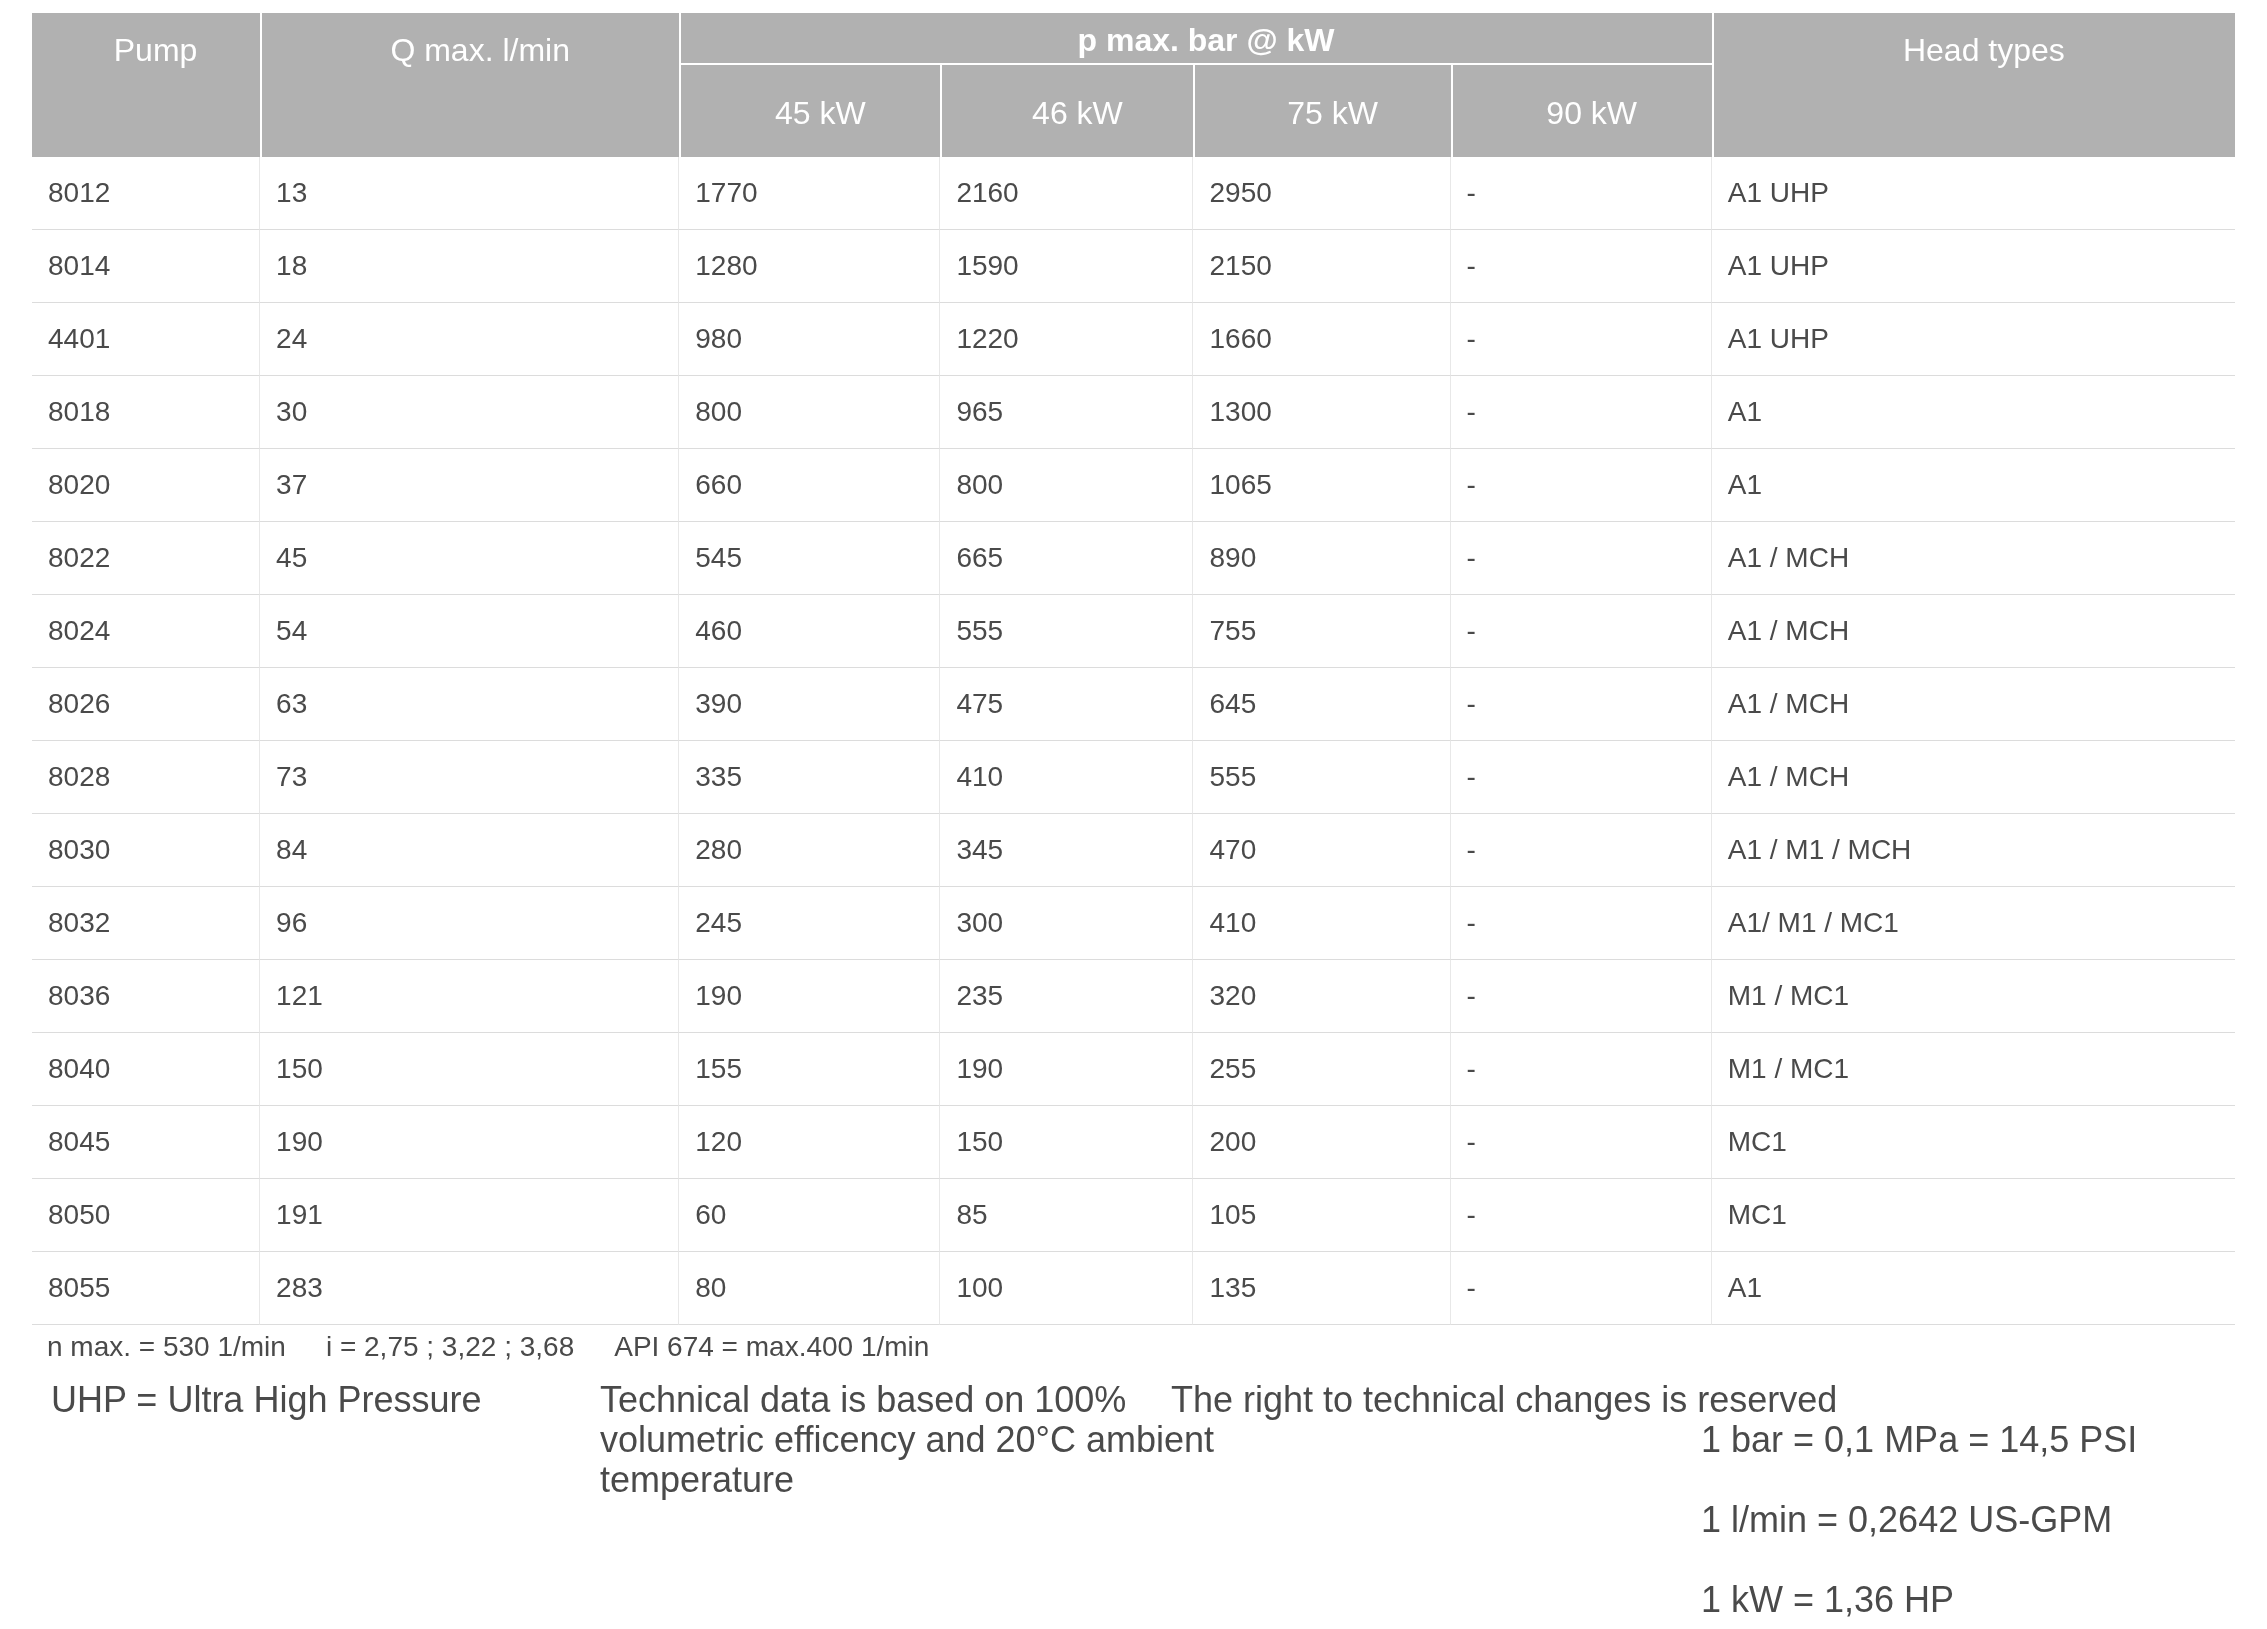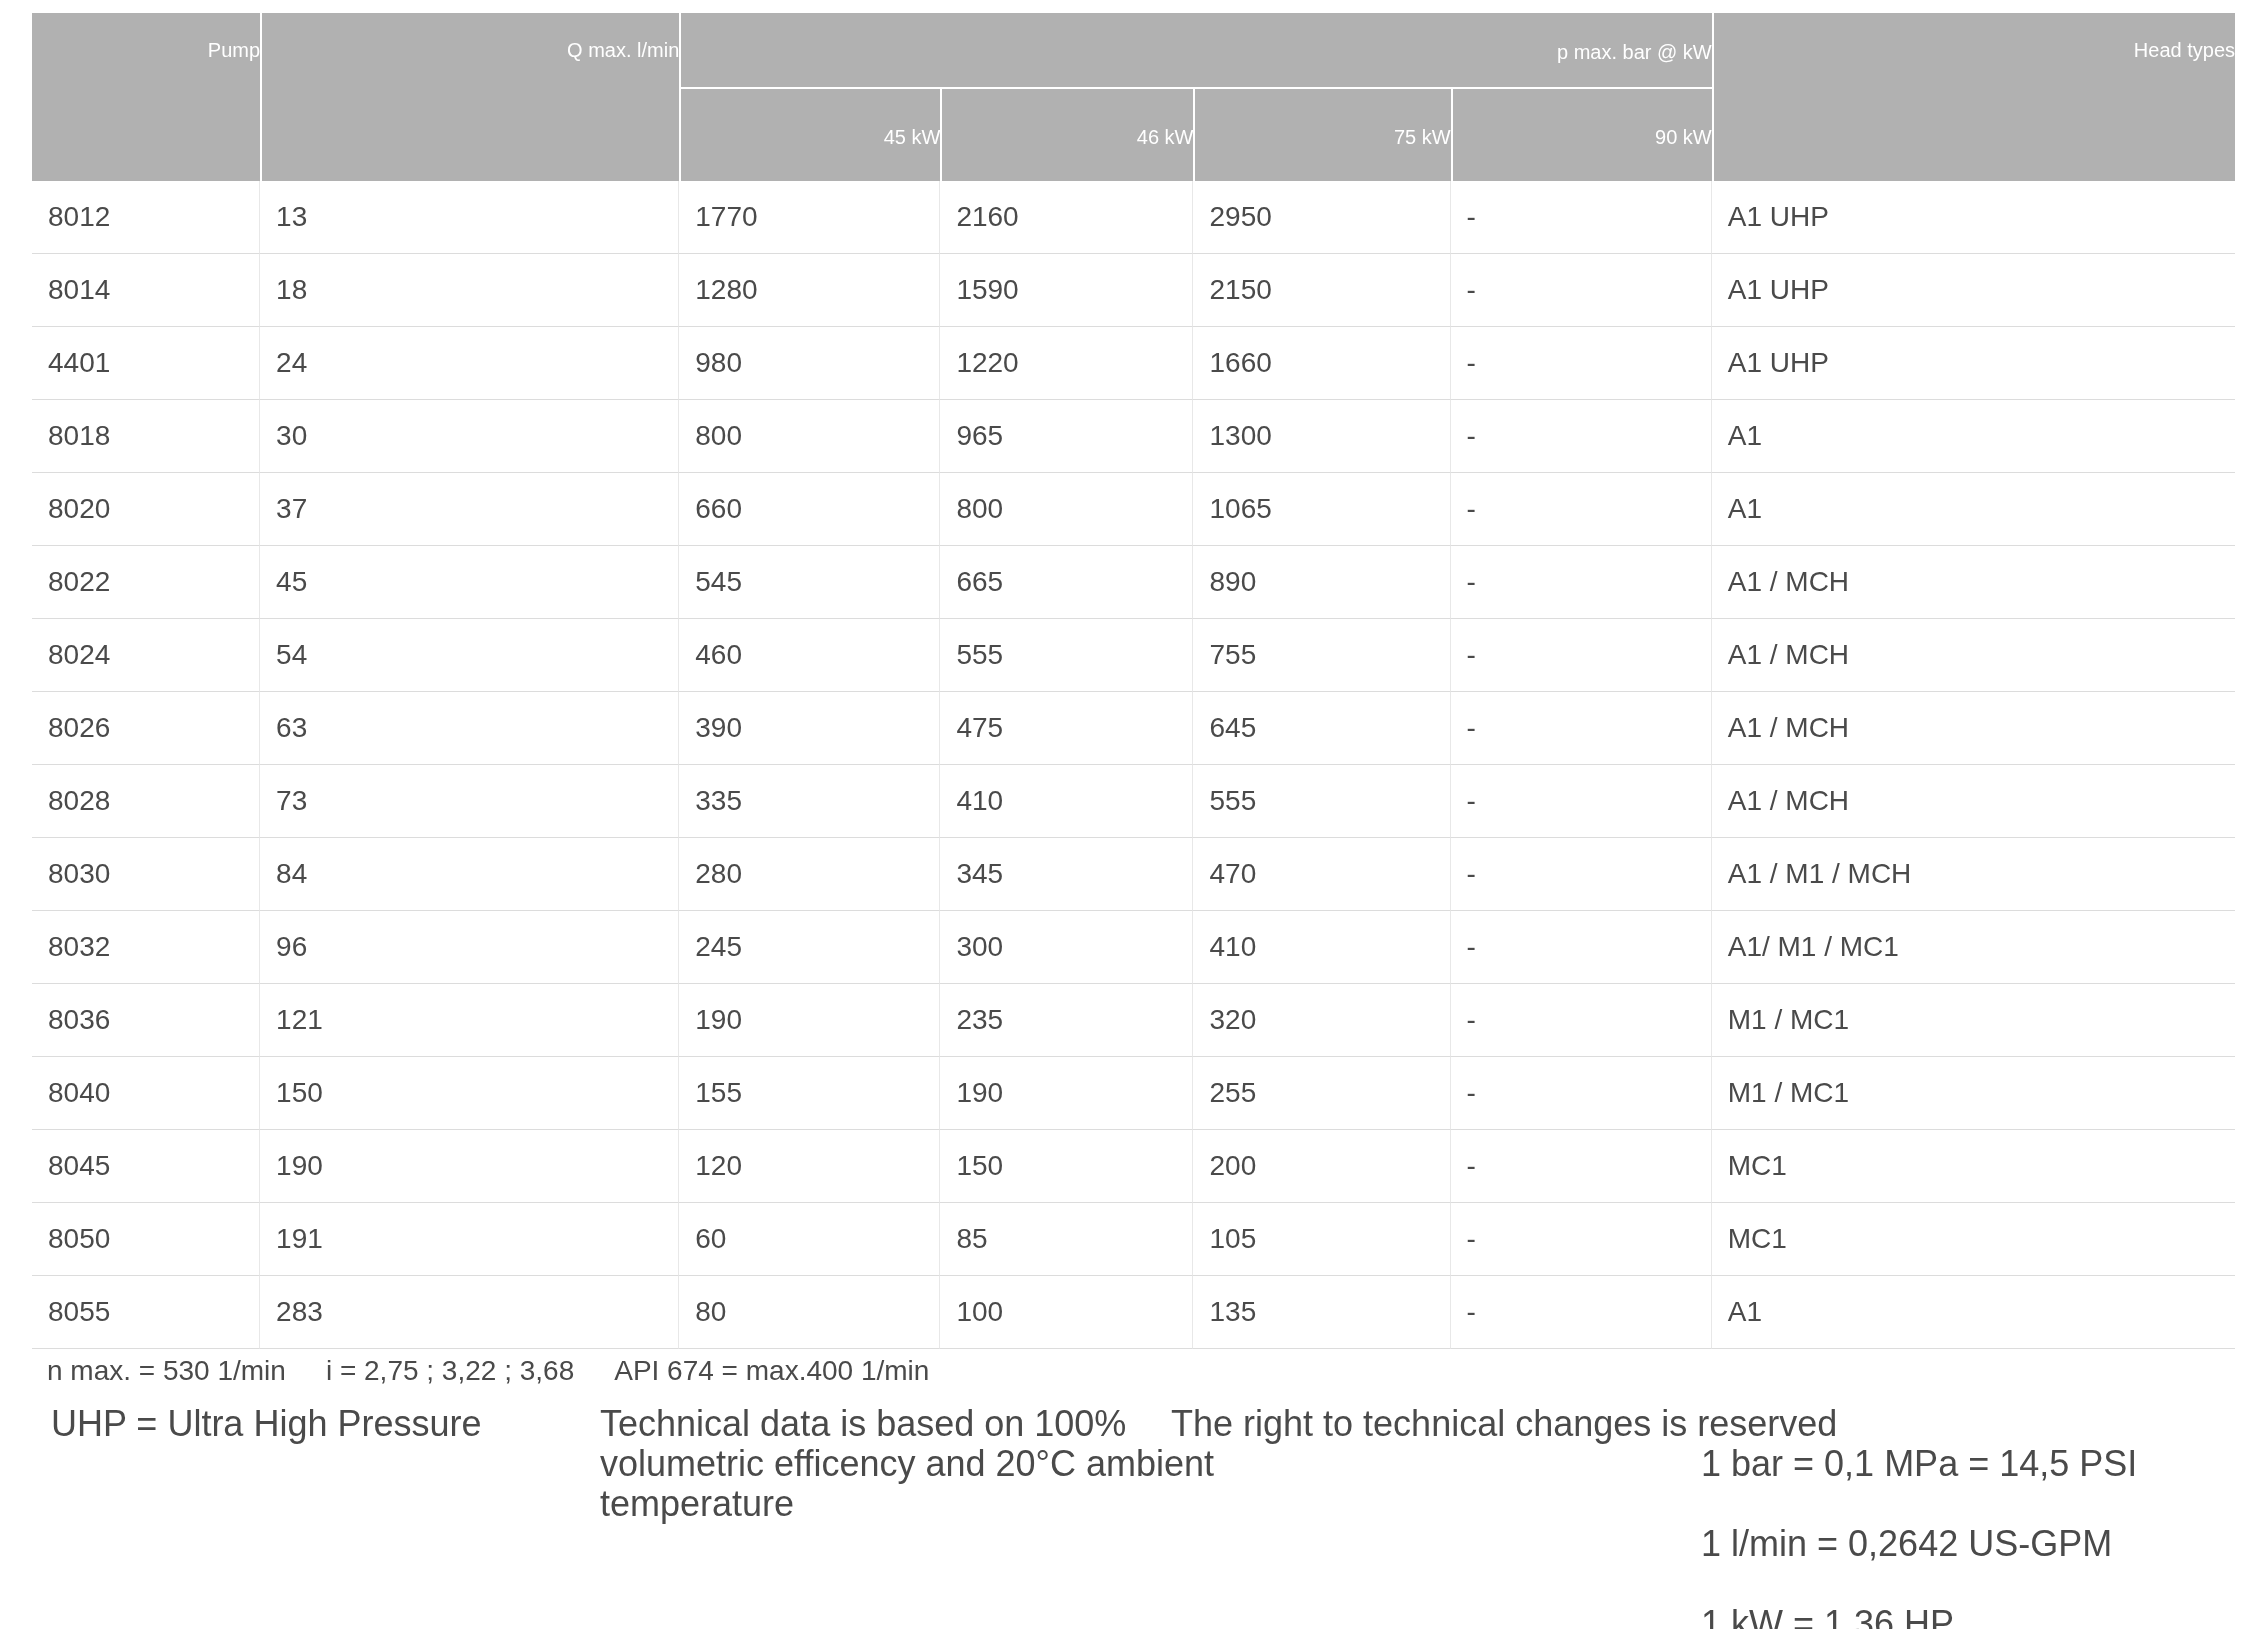--- a/index.html
+++ b/index.html
@@ -25,34 +25,35 @@
   table.spec {
     width: 2203px;
     table-layout: fixed;
     border-collapse: separate;
     border-spacing: 0;
   }
   th {
     background: var(--header-bg);
     color: var(--header-text);
     font-weight: normal;
-    font-size: 20px;
-    text-align: right;
+    font-size: 32px;
+    text-align: center;
     padding: 4px 0 0 19px;
     line-height: 34px;
   }
   th.span2 {
     height: 144px;
     vertical-align: top;
     padding-top: 20px;
   }
   th.row1 {
-    height: 76px;
+    height: 52px;
     vertical-align: middle;
     border-bottom: 2.8px solid #fff;
+    font-weight: bold;
   }
   th.sub {
     height: 92px;
     vertical-align: middle;
   }
   th.wline { border-left: 2.8px solid #fff; }
 
   td {
     height: 73px;
     font-size: 28px;

